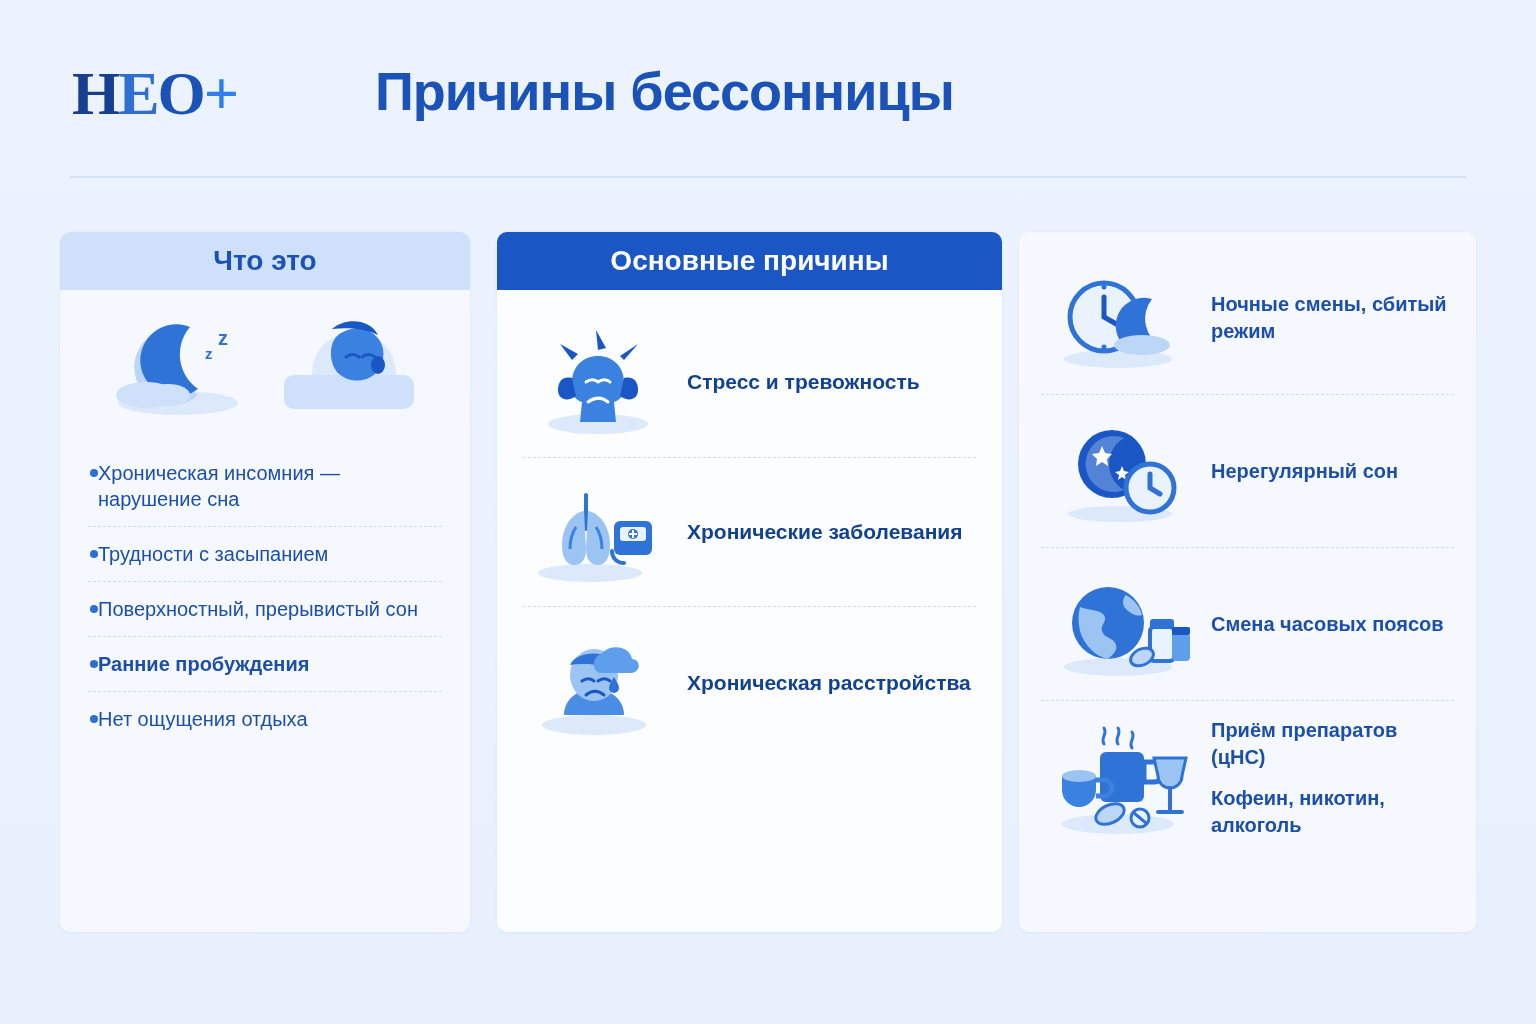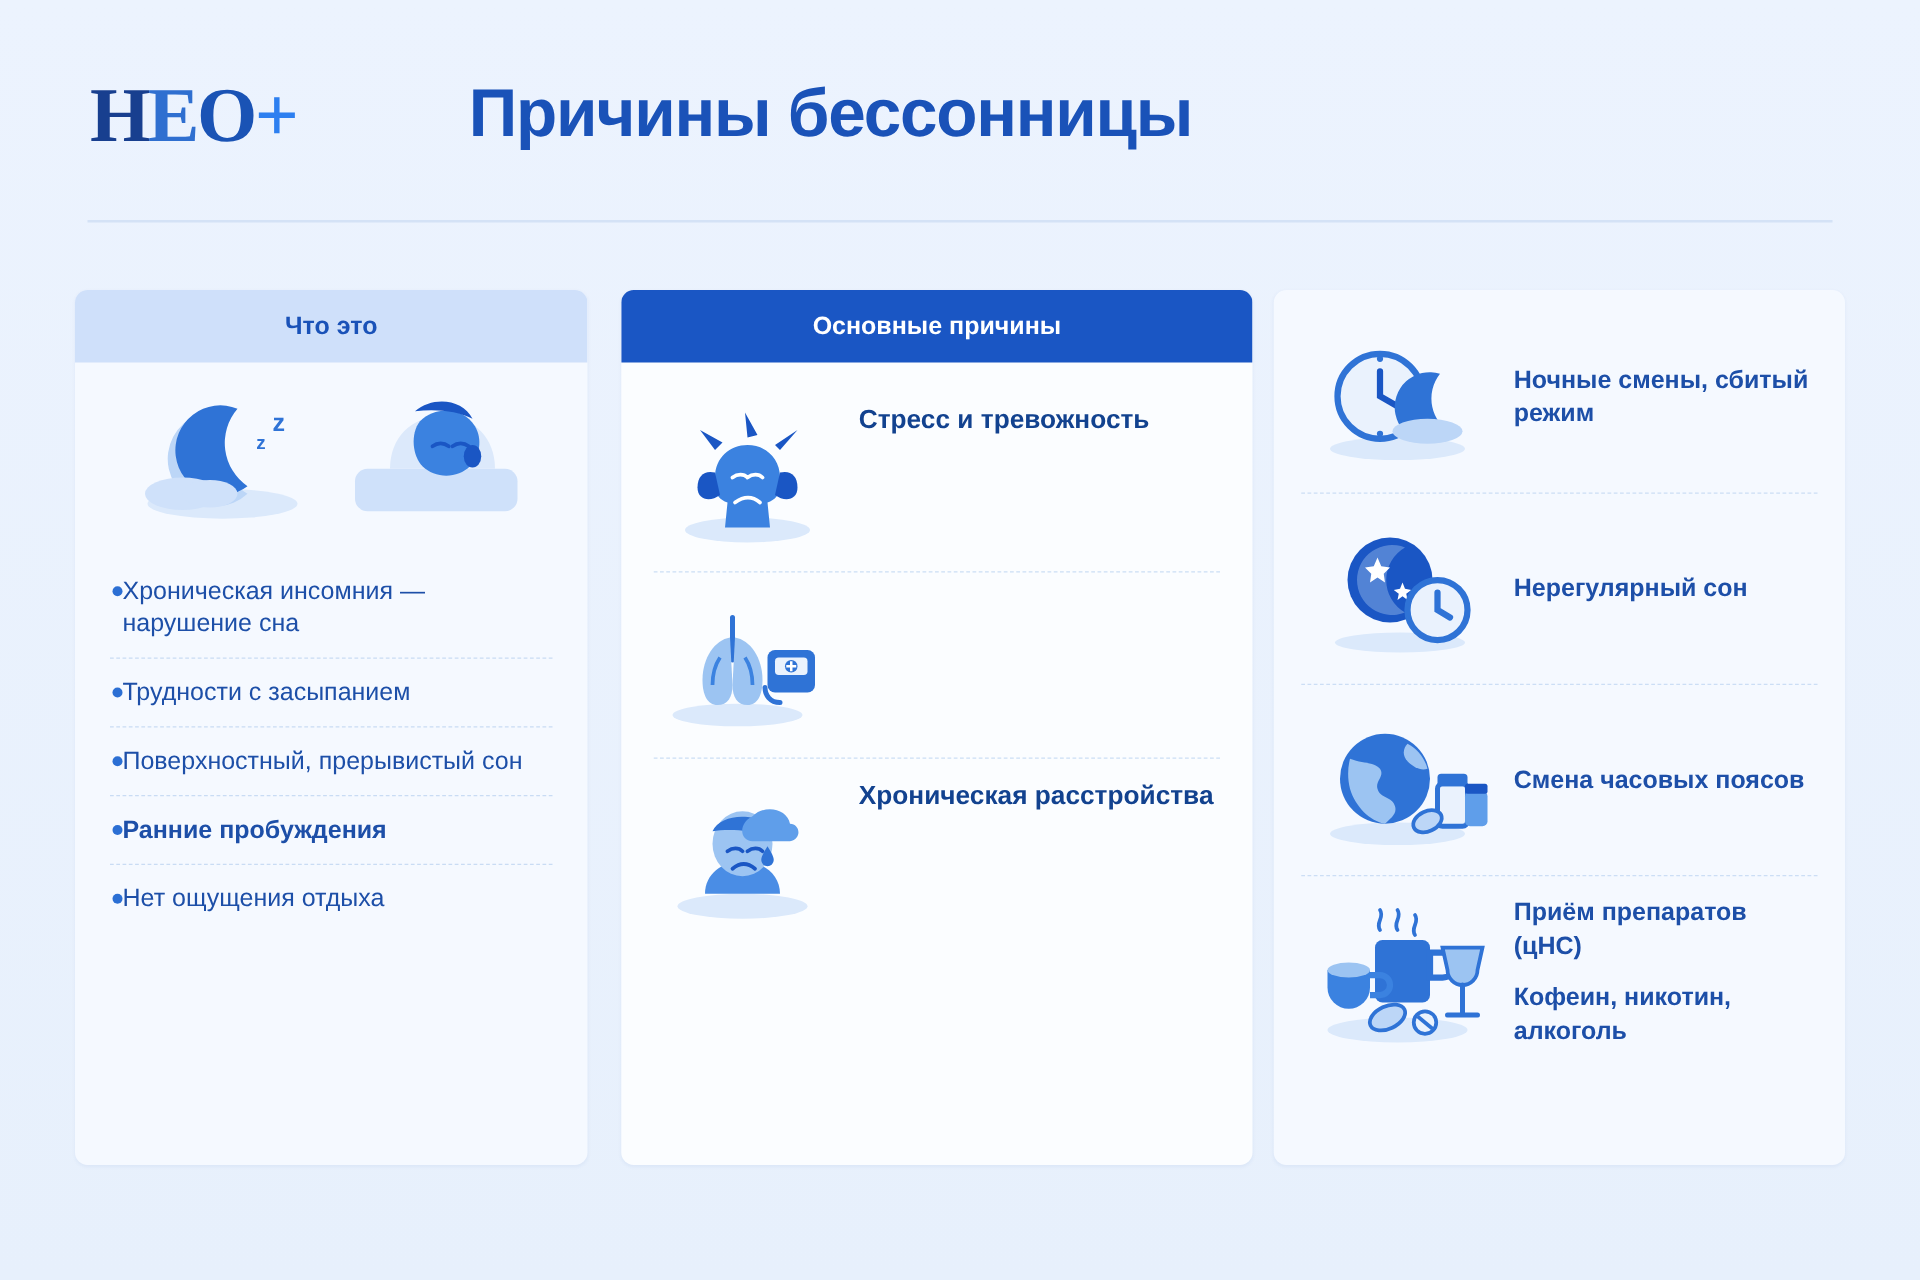--- a/index.html
+++ b/index.html
@@ -44,21 +44,21 @@
     border-radius:10px;
     background:#f5f9ff;
     overflow:hidden;
     box-shadow:0 1px 3px rgba(30,80,170,.06);
   }
   .col-1{left:60px;width:410px;height:700px;}
   .col-2{left:497px;width:505px;height:700px;background:#fbfdff;}
   .col-3{left:1019px;width:457px;height:700px;}
   .col-head{
     height:58px;display:flex;align-items:center;justify-content:center;
-    font-size:20px;font-weight:bold;
+    font-size:28px;font-weight:bold;
   }
   .head-light{background:#cfe0fa;color:#1a52b8;}
   .head-dark{background:#1a56c4;color:#ffffff;}
   
   .hero{
     height:150px;display:flex;align-items:center;justify-content:center;gap:18px;
   }
   .bullets{padding:6px 28px 0 28px;}
   .bullet{
     display:flex;align-items:flex-start;
@@ -68,21 +68,21 @@
   }
   .bullet:last-child{border-bottom:none;}
   .dot{
     width:8px;height:8px;border-radius:50%;background:#2b6fd4;
     margin-top:9px;flex:none;
   }
   .b-strong{font-weight:bold;}
   
   .rows2{padding:16px 26px 0 26px;}
   .row2{
-    display:flex;align-items:flex-start;gap:14px;
+    display:flex;align-items:center;gap:14px;
     padding:18px 0;
     border-bottom:1px dashed #ccdef5;
     min-height:112px;
   }
   .row2:last-child{border-bottom:none;}
   .row2 .label{font-size:21px;color:#12428f;font-weight:bold;}
   .icn{width:150px;flex:none;display:flex;align-items:center;justify-content:center;}
   
   .rows3{padding:10px 22px 0 22px;}
   .row3{
@@ -189,20 +189,21 @@
             <path d="M56 34c-12 2-22 16-22 34 0 12 4 20 12 20 8 0 12-6 12-16z" fill="#9cc4f2"></path>
             <path d="M60 34c12 2 22 16 22 34 0 12-4 20-12 20-8 0-12-6-12-16z" fill="#9cc4f2"></path>
             <path d="M48 50c-4 6-6 14-6 22M68 50c4 6 6 14 6 22" stroke="#3b82e0" stroke-width="3" fill="none"></path>
             <rect x="86" y="44" width="38" height="34" rx="6" fill="#2f73d6"></rect>
             <rect x="92" y="50" width="26" height="14" rx="3" fill="#eaf2fd"></rect>
             <path d="M96 86c-8 0-12-6-12-12" stroke="#2f73d6" stroke-width="4" fill="none" stroke-linecap="round"></path>
             <circle cx="105" cy="57" r="5" fill="#2f73d6"></circle>
             <path d="M105 53v8M101 57h8" stroke="#ffffff" stroke-width="2"></path>
           </svg>
         </span>
+        <span class="label">Хронические заболевания</span>
       </div>
 
       <div class="row2">
         <span class="icn">
           <svg width="140" height="115" viewBox="0 0 140 115">
             <ellipse cx="66" cy="100" rx="52" ry="10" fill="#dbe9fb"></ellipse>
             <path d="M36 90c0-16 14-26 30-26s30 10 30 26z" fill="#4a8de5"></path>
             <ellipse cx="66" cy="50" rx="24" ry="26" fill="#9cc4f2"></ellipse>
             <path d="M42 40c6-14 36-16 46-2 2 4 2 8 0 10-10-10-34-10-46-8z" fill="#2f73d6"></path>
             <path d="M54 56c4-3 9-3 12 0M70 56c4-3 9-3 12 0" stroke="#1a56c4" stroke-width="3" fill="none" stroke-linecap="round"></path>

